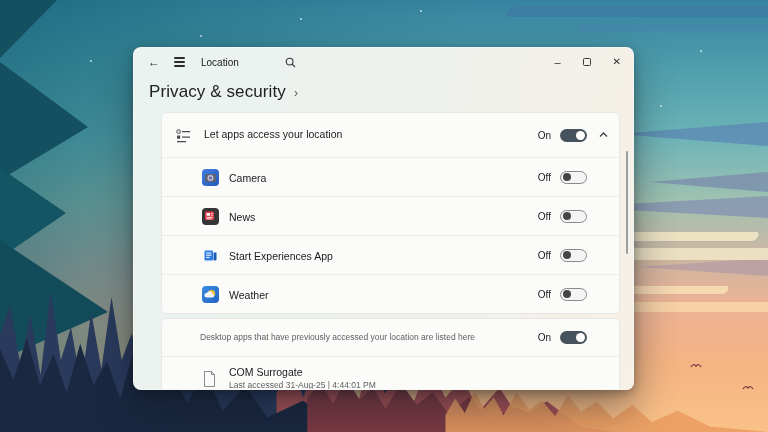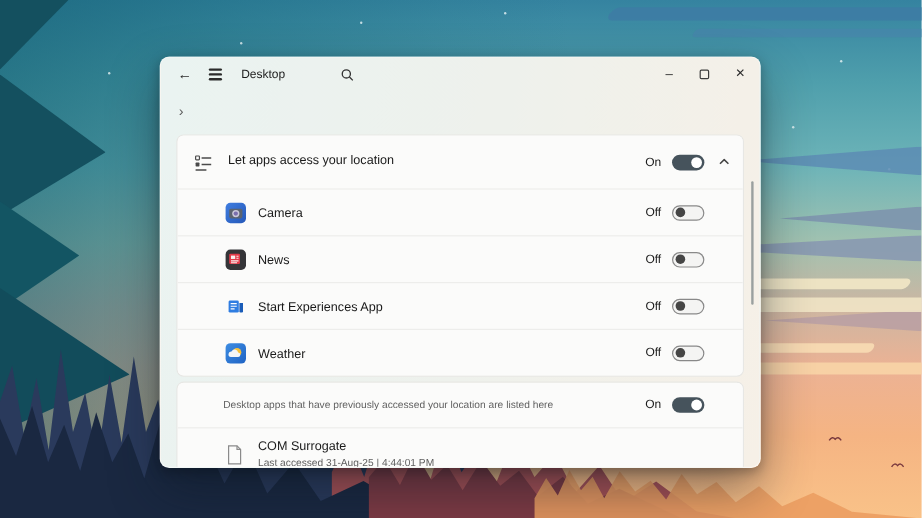--- a/index.html
+++ b/index.html
@@ -60,21 +60,21 @@
   .tb-spacer { flex:1; }
   .winctl { display:flex; align-items:center; gap:22px; color:#3c3c3c; }
   .winctl .min { font-size:11px; }
   .winctl .max { width:8px; height:8px; border:1.2px solid #3c3c3c; border-radius:1.5px; }
   .winctl .cls { font-size:10px; }
   .breadcrumb { display:flex; align-items:center; gap:8px; padding:2px 14px 0 15px; height:30px; }
   .bc-parent { font-size:17px; color:#222; letter-spacing:.1px; }
   .bc-sep { font-size:12px; color:#5c5c5c; padding-top:2px; }
   .bc-current { font-size:17px; font-weight:700; color:#0f0f0f; }
 
-  .content { padding:6px 13px 0 13px; }
+  .content { padding:6px 13px 0 27px; }
   .card { background:#fcfcfb; border:1px solid #e7e7e4; border-radius:6px; overflow:hidden; }
   .card + .card { margin-top:4px; }
   .row { display:flex; align-items:center; background:#fbfbfa; }
   .row + .row { border-top:1px solid #ededeb; }
   .row.header { min-height:44px; padding:5px 8px 5px 13px; }
   .row.sub { height:39px; padding:0 8px 0 40px; }
   .row.plain-header { min-height:37px; padding:4px 8px 4px 38px; }
   .row.history { height:44px; padding:0 8px 0 40px; }
   .row-icon { flex:0 0 auto; display:flex; align-items:center; justify-content:center; }
   .row-text { margin-left:12px; max-width:392px; }
@@ -133,34 +133,35 @@
 
 <div class="window">
 
   <div class="titlebar">
     <span class="tb-btn back">←</span>
     <span class="hamburger">
         <i></i>
         <i></i>
         <i></i>
       </span>
-    <span class="app-title">Desktop</span>
+    <span class="app-title">Location</span>
     <svg width="11" height="11" viewBox="0 0 11 11">
       <circle cx="4.6" cy="4.6" r="3.4" fill="none" stroke="#333" stroke-width="1.1"></circle>
       <line x1="7.2" y1="7.2" x2="10" y2="10" stroke="#333" stroke-width="1.1"></line>
     </svg>
     <span class="tb-spacer"></span>
     <span class="winctl">
       <span class="tb-btn min">–</span>
       <span class="max"></span>
       <span class="tb-btn cls">✕</span>
     </span>
   </div>
 
   <div class="breadcrumb">
+    <span class="bc-parent">Privacy &amp; security</span>
     <span class="bc-sep">›</span>
   </div>
 
   <div class="content">
 
     <div class="card">
 
       <div class="row header">
         <span class="row-icon">
           <svg width="17" height="17" viewBox="0 0 17 17">

